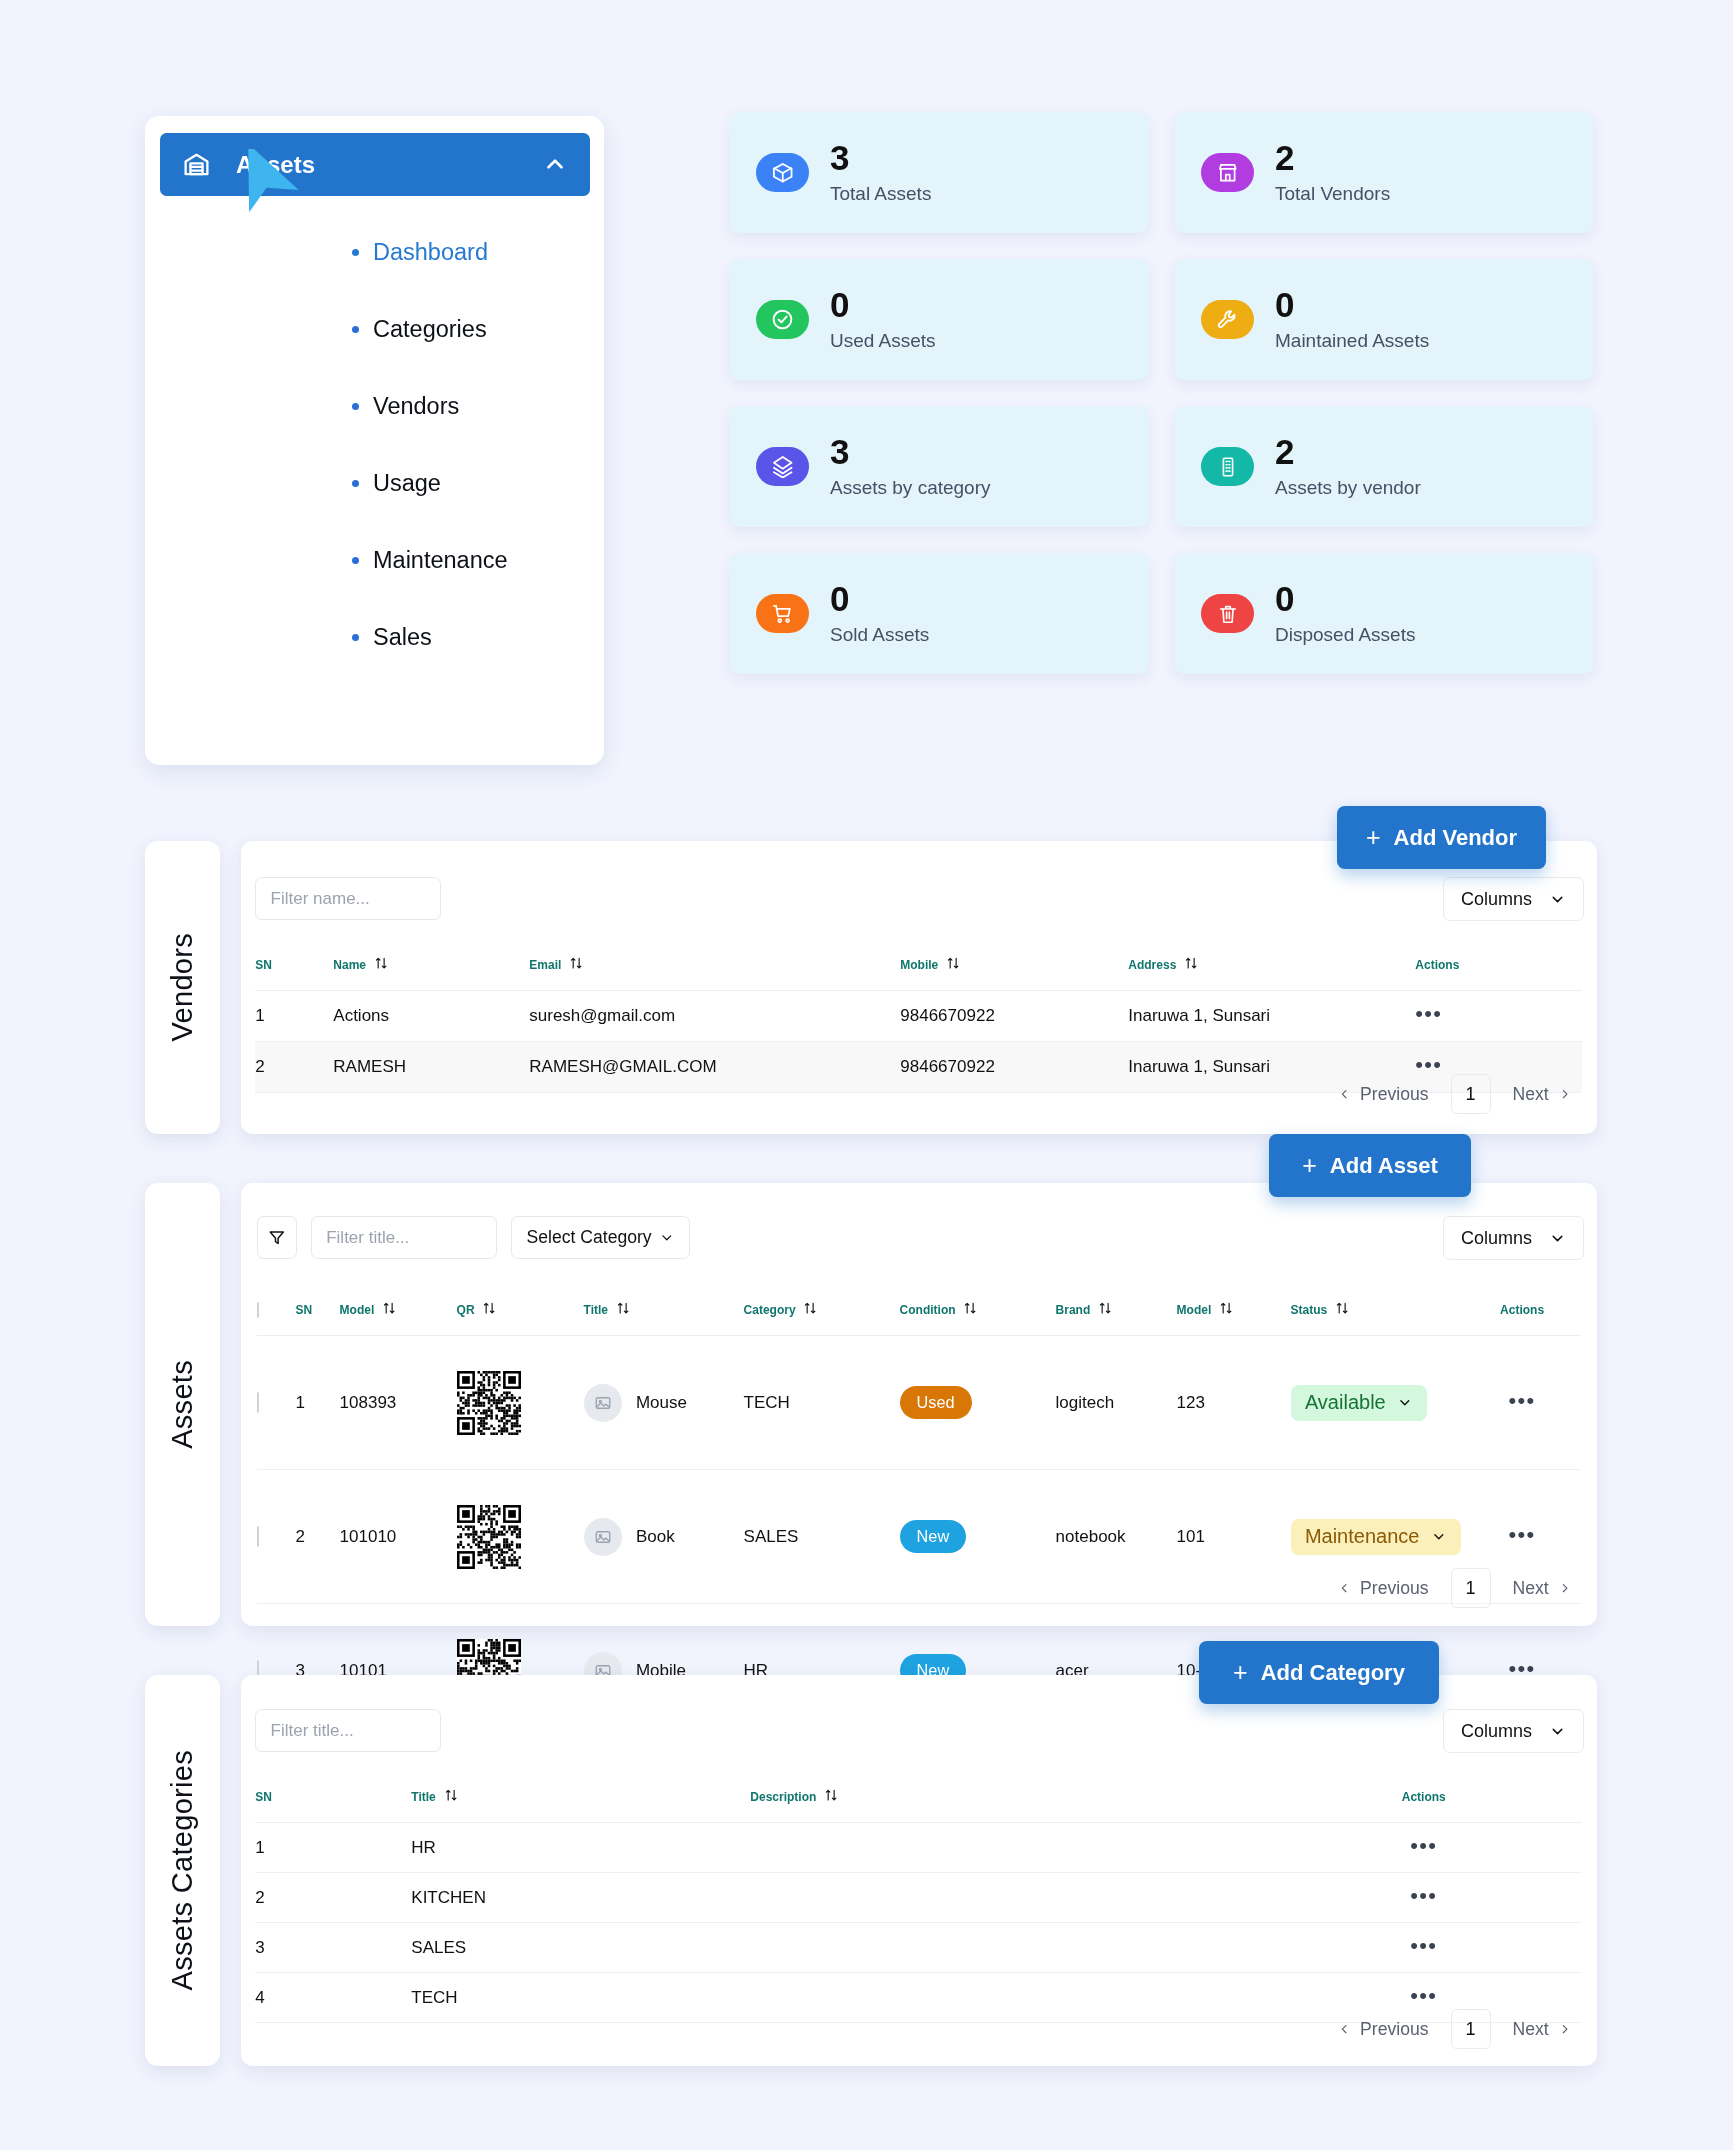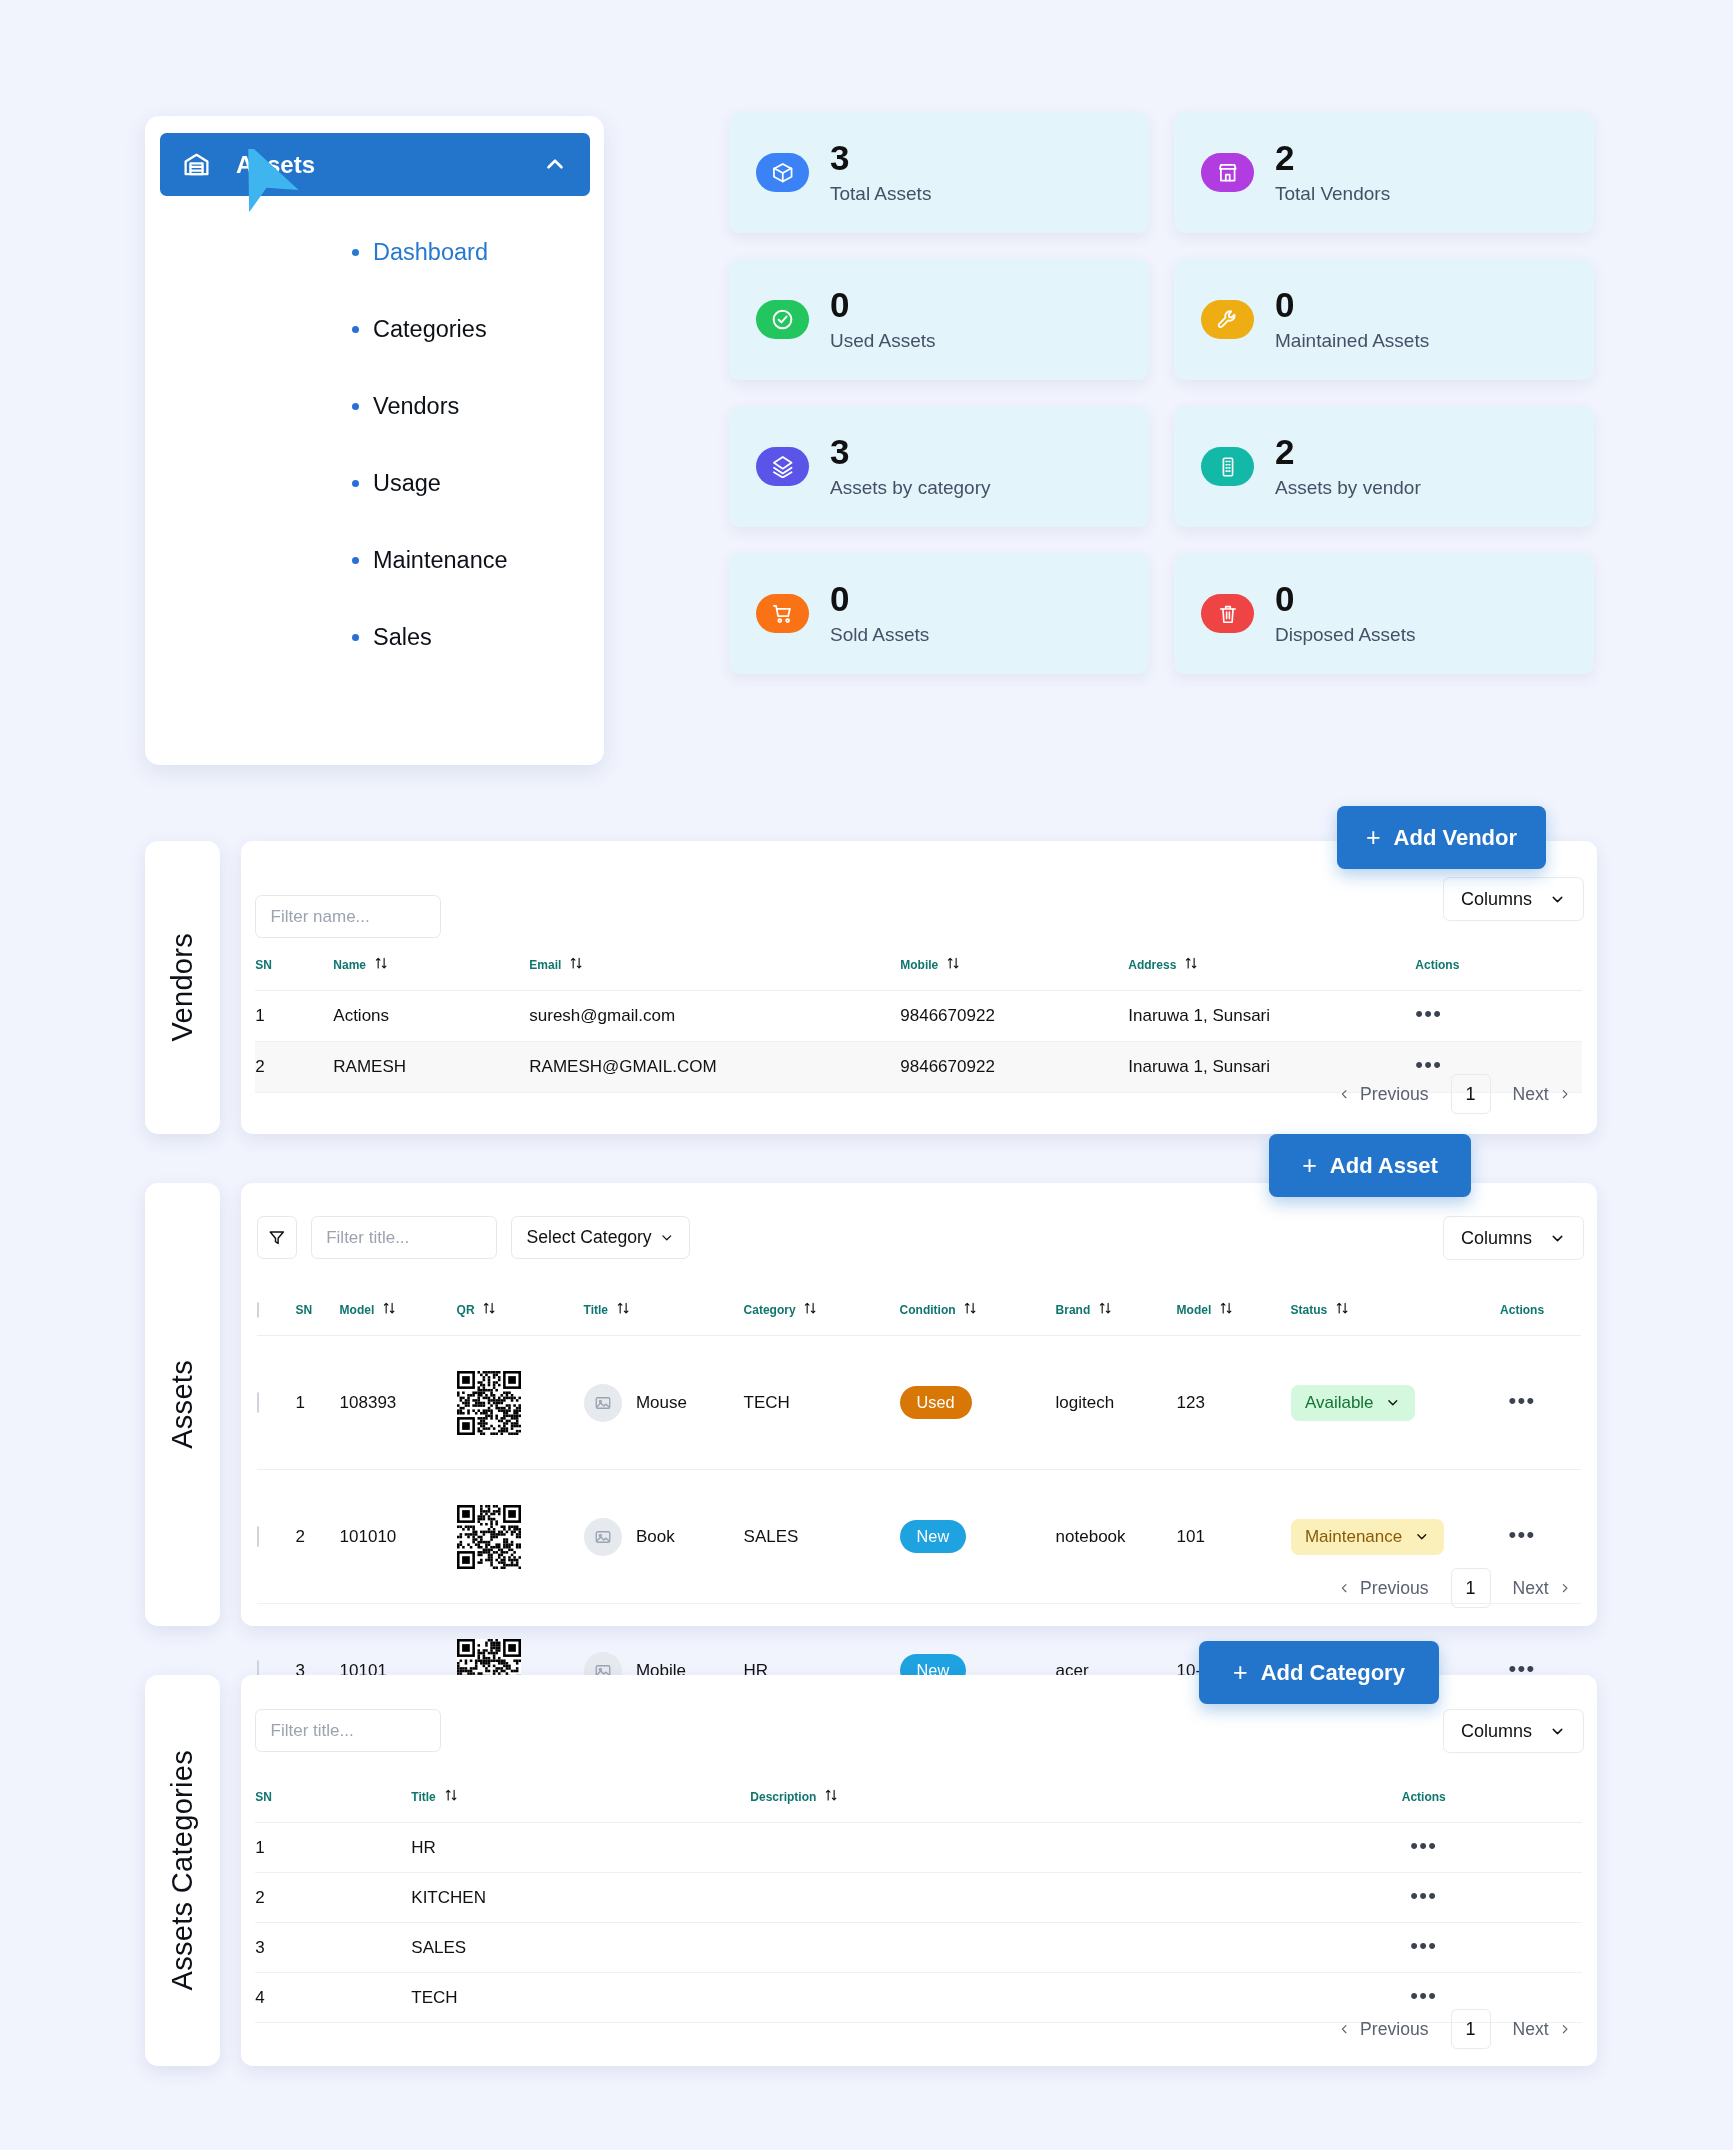--- a/index.html
+++ b/index.html
@@ -119,21 +119,21 @@
   
   .pill {
     display: inline-flex; align-items: center; justify-content: center;
     height: 33px; padding: 0 17px; border-radius: 17px;
     color: #fff; font-size: 16.3px; font-weight: 500;
   }
   
   .chip {
     display: inline-flex; align-items: center; gap: 11.7px;
     height: 36px; padding: 0 14.3px; border-radius: 8px;
-    font-size: 17px; font-weight: 500;
+    font-size: 20px; font-weight: 500;
   }
   .avatar {
     width: 38px; height: 38px; border-radius: 50%; background: #e6e9ee;
     display: inline-flex; align-items: center; justify-content: center; vertical-align: middle;
   }
   .titlecell { display: flex; align-items: center; gap: 14.3px; }
   .cbx { width: 22px; height: 22px; border: 1.3px solid #cfd4dc; border-radius: 3.9px; background:#fff; }
   .qr { width: 64px; height: 64px; display:block; }
 </style>
 </head>
@@ -303,21 +303,21 @@
     <div class="side-tab" style="height:293px;">
       <span>Vendors</span>
     </div>
     <div class="panel" style="left:96px; top:0; width:1356px; height:293px;">
       <button class="add-btn" style="left:1096px; top:-35px; width:209px; height:63px;">
         <span class="plus">+</span>
         <span>Add Vendor</span>
       </button>
 
       <div class="tbar" style="left:14.3px; top:36px;">
-        <div class="inp" style="width:186px;margin-top:18px;">Filter name...</div>
+        <div class="inp" style="width:186px;">Filter name...</div>
       </div>
       <div class="cols-btn" style="right:13px; top:36px;">
         <span>Columns</span>
         <svg width="17" height="17" viewBox="0 0 24 24" fill="none" stroke="#111" stroke-width="2" stroke-linecap="round" stroke-linejoin="round">
             <path d="m6 9 6 6 6-6"></path>
           </svg>
       </div>
 
       <table style="left:14.3px; top:98px; width:1327px;">
         <colgroup>

